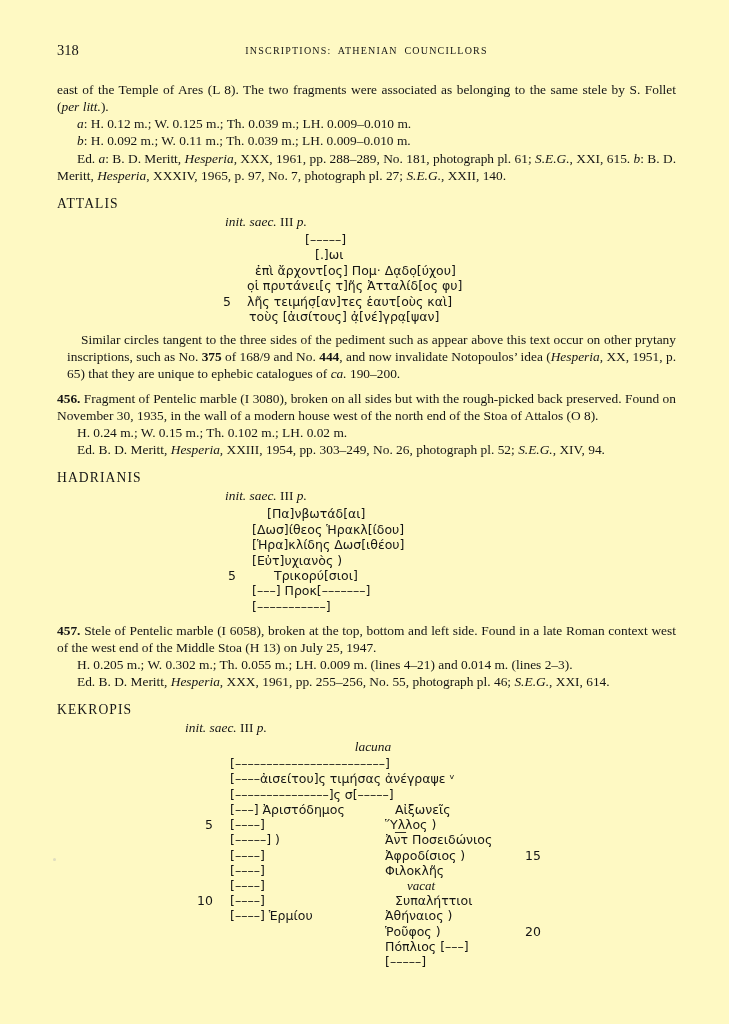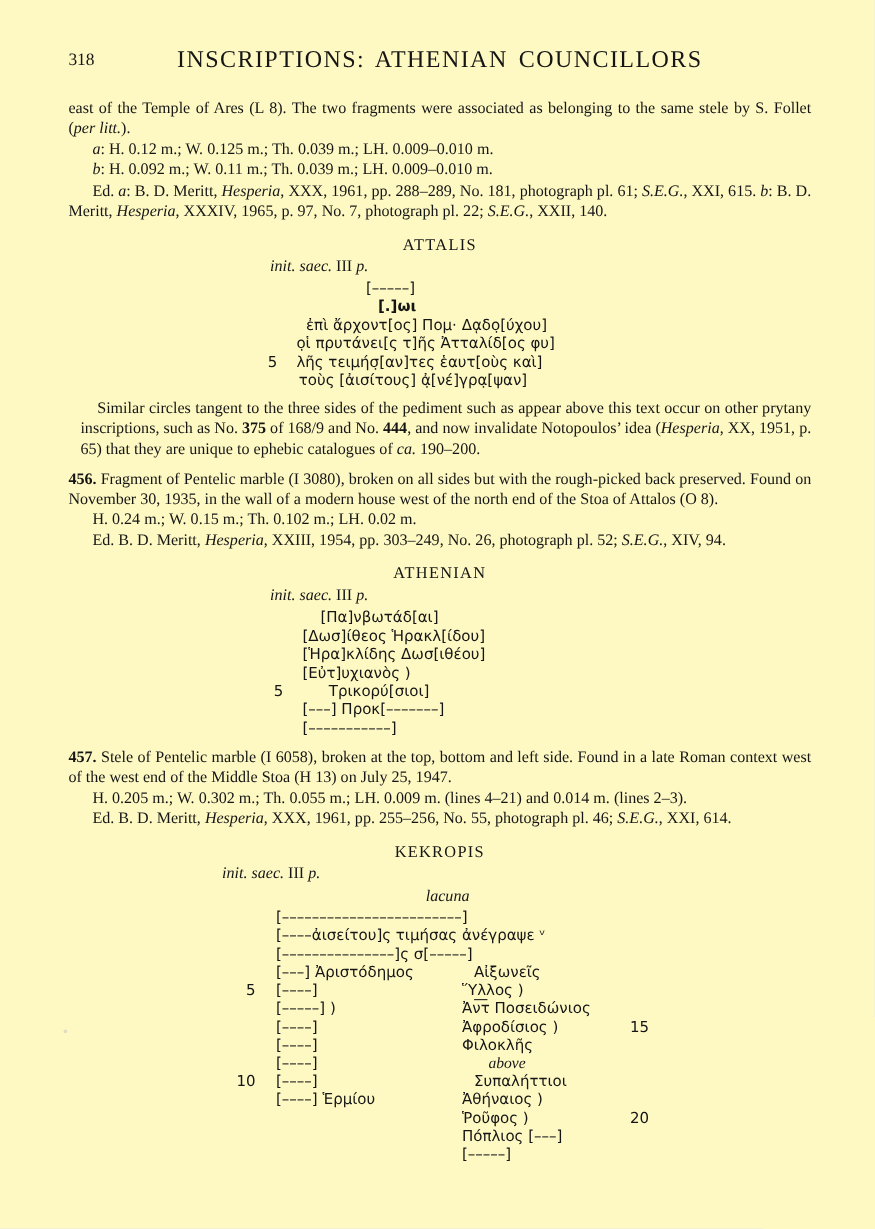--- a/index.html
+++ b/index.html
@@ -11,44 +11,44 @@
     font-family:"Liberation Serif", serif;
     font-size:13.4px;
     line-height:17px;
     box-sizing:border-box;
     padding:42px 53px 0 57px;
     overflow:hidden;
   }
   
   .pg-header{position:relative;height:20px;margin-bottom:19px;}
   .pg-num{position:absolute;left:0;top:0;font-size:14.5px;}
-  .pg-title{display:block;text-align:center;font-size:20px;letter-spacing:1.2px;word-spacing:3px;}
+  .pg-title{display:block;text-align:center;font-size:10px;letter-spacing:1.2px;word-spacing:3px;}
   
   p{margin:0;text-align:justify;}
   .meas{margin-left:20px;text-align:left;}
   .hang-indent{text-indent:20px;}
   .first-indent{text-indent:14px;margin-left:10px;}
   .gap-sm{margin-top:1px;}
   .gap-md{margin-top:6px;}
   .gap-lg{margin-top:8px;}
   i{font-style:italic;}
   b{font-weight:bold;}
   
-  .sec-title{display:block;text-align:center;font-size:13.6px;letter-spacing:1.1px;margin-top:11px;font-style:normal;}
+  .sec-title{display:block;text-align:left;font-size:13.6px;letter-spacing:1.1px;margin-top:11px;font-style:normal;}
   .sec-date{margin-left:168px;text-align:left;margin-top:1px;}
   .sec-date-k{margin-left:128px;text-align:left;margin-top:1px;}
   
   .insc{margin-top:2px;margin-bottom:7px;font-family:"DejaVu Sans", sans-serif;font-size:12.5px;line-height:15.4px;}
   .iline{display:flex;}
   .inum{flex:none;width:190px;text-align:right;padding-right:16px;font-family:"DejaVu Sans", sans-serif;box-sizing:border-box;}
   .hadrianis .inum{width:195px;}
   .itxt{white-space:pre;}
   .ind2{padding-left:2px;}  .ind8{padding-left:8px;}
   .ind15{padding-left:15px;} .ind22{padding-left:22px;}
-  .ind38{padding-left:38px;} .ind58{padding-left:58px;} .ind68{padding-left:68px;font-weight:bold;}
+  .ind38{padding-left:38px;} .ind58{padding-left:58px;} .ind68{padding-left:68px;}
   
   .lacuna-row{margin-left:156px;width:320px;text-align:center;font-style:italic;margin-top:2px;}
   .kblock{margin-top:1px;font-family:"DejaVu Sans", sans-serif;font-size:12.5px;line-height:15.2px;}
   .krow{display:flex;}
   .knum-l{flex:none;width:156px;text-align:right;box-sizing:border-box;padding-right:0;}
   .kleft{flex:none;width:172px;padding-left:17px;box-sizing:border-box;white-space:pre;}
   .kspan{flex:none;padding-left:17px;white-space:pre;}
   .kright{flex:none;width:140px;white-space:pre;}
   .knum-r{flex:none;width:30px;}
   .deme{padding-left:10px;}
@@ -63,21 +63,21 @@
   <div class="pg-header">
     <span class="pg-num">318</span>
     <span class="pg-title">INSCRIPTIONS: ATHENIAN COUNCILLORS</span>
   </div>
 
   <p><span>east of the Temple of Ares (L 8). The two fragments were associated as belonging to the same stele by S. Follet (</span><i>per litt.</i><span>).</span></p>
 
   <p class="meas"><i>a</i><span>: H. 0.12 m.; W. 0.125 m.; Th. 0.039 m.; LH. 0.009–0.010 m.</span></p>
   <p class="meas"><i>b</i><span>: H. 0.092 m.; W. 0.11 m.; Th. 0.039 m.; LH. 0.009–0.010 m.</span></p>
 
-  <p class="hang-indent gap-sm"><span>Ed. </span><i>a</i><span>: B. D. Meritt, </span><i>Hesperia</i><span>, XXX, 1961, pp. 288–289, No. 181, photograph pl. 61; </span><i>S.E.G.</i><span>, XXI, 615. </span><i>b</i><span>: B. D. Meritt, </span><i>Hesperia</i><span>, XXXIV, 1965, p. 97, No. 7, photograph pl. 22; </span><i>S.E.G.</i><span>, XXII, 140.</span></p>
+  <p class="hang-indent gap-sm"><span>Ed. </span><i>a</i><span>: B. D. Meritt, </span><i>Hesperia</i><span>, XXX, 1961, pp. 288–289, No. 181, photograph pl. 61; </span><i>S.E.G.</i><span>, XXI, 615. </span><i>b</i><span>: B. D. Meritt, </span><i>Hesperia</i><span>, XXXIV, 1965, p. 97, No. 7, photograph pl. 27; </span><i>S.E.G.</i><span>, XXII, 140.</span></p>
 
   <span class="sec-title">ATTALIS</span>
   <p class="sec-date"><i>init. saec.</i> <span>III</span> <i>p.</i></p>
 
   <div class="insc attalis">
     <div class="iline">
         <span class="inum"></span>
         <span class="itxt ind58">[–––––]</span>
       </div>
     <div class="iline">
@@ -101,21 +101,21 @@
         <span class="itxt ind2">τοὺς [ἀισίτους] ἀ̣[νέ]γρα̣[ψαν]</span>
       </div>
   </div>
 
   <p class="first-indent gap-md"><span>Similar circles tangent to the three sides of the pediment such as appear above this text occur on other prytany inscriptions, such as No. </span><b>375</b><span> of 168/9 and No. </span><b>444</b><span>, and now invalidate Notopoulos’ idea (</span><i>Hesperia</i><span>, XX, 1951, p. 65) that they are unique to ephebic catalogues of </span><i>ca.</i><span> 190–200.</span></p>
 
   <p class="gap-lg"><b>456.</b><span> Fragment of Pentelic marble (I 3080), broken on all sides but with the rough-picked back preserved. Found on November 30, 1935, in the wall of a modern house west of the north end of the Stoa of Attalos (O 8).</span></p>
   <p class="meas"><span>H. 0.24 m.; W. 0.15 m.; Th. 0.102 m.; LH. 0.02 m.</span></p>
   <p class="hang-indent"><span>Ed. B. D. Meritt, </span><i>Hesperia</i><span>, XXIII, 1954, pp. 303–249, No. 26, photograph pl. 52; </span><i>S.E.G.</i><span>, XIV, 94.</span></p>
 
-  <span class="sec-title">ATHENIAN</span>
+  <span class="sec-title">HADRIANIS</span>
   <p class="sec-date"><i>init. saec.</i> <span>III</span> <i>p.</i></p>
 
   <div class="insc hadrianis">
     <div class="iline">
         <span class="inum"></span>
         <span class="itxt ind15">[Πα]νβωτάδ[αι]</span>
       </div>
     <div class="iline">
         <span class="inum"></span>
         <span class="itxt">[Δωσ]ίθεος Ἡρακλ[ίδου]</span>
@@ -190,21 +190,21 @@
       </div>
     <div class="krow">
         <span class="knum-l"></span>
         <span class="kleft">[––––]</span>
         <span class="kright">Φιλοκλῆς</span>
         <span class="knum-r"></span>
       </div>
     <div class="krow">
         <span class="knum-l"></span>
         <span class="kleft">[––––]</span>
-        <span class="kright vacat">above</span>
+        <span class="kright vacat">vacat</span>
         <span class="knum-r"></span>
       </div>
     <div class="krow">
         <span class="knum-l">10</span>
         <span class="kleft">[––––]</span>
         <span class="kright deme">Συπαλήττιοι</span>
         <span class="knum-r"></span>
       </div>
     <div class="krow">
         <span class="knum-l"></span>

